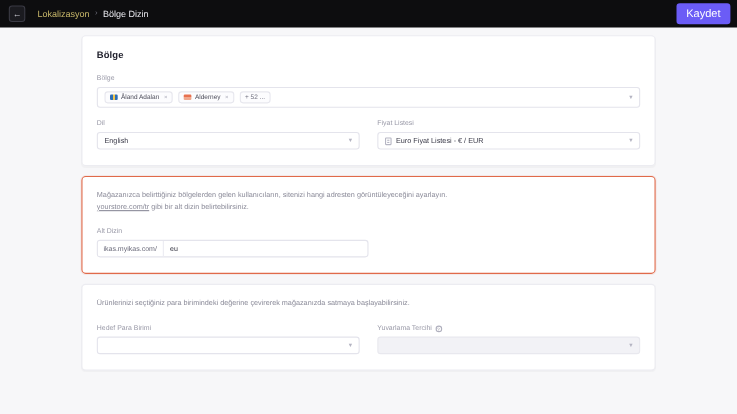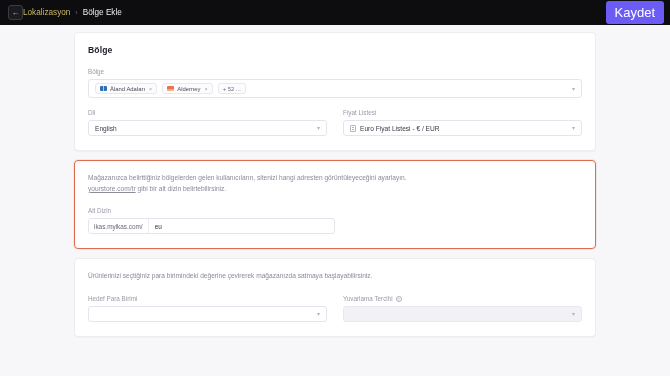--- a/index.html
+++ b/index.html
@@ -30,30 +30,31 @@
     font-size: 8px;
     line-height: 13px;
     text-align: center;
     cursor: pointer;
     flex: 0 0 auto;
   }
   .crumbs {
     display: flex;
     align-items: center;
     gap: 5px;
+    margin-left: 11px;
     font-size: 8.2px;
   }
   .crumb-root { color: #c9b86a; cursor: pointer; }
   .crumb-sep { color: #6d6d78; font-size: 7px; }
   .crumb-current { color: #eaeaf0; }
   .save-btn {
     margin-left: auto;
     background: #6b5cf6;
     color: #fff;
-    font-size: 13px;
+    font-size: 10px;
     padding: 4px 9px;
     border: none;
     border-radius: 3px;
     cursor: pointer;
     font-family: inherit;
   }
 
   
   .page {
     position: relative;
@@ -226,21 +227,21 @@
 </head>
 <body>
 
 <div class="topbar">
   <div class="back-btn">
     <span>←</span>
   </div>
   <div class="crumbs">
     <span class="crumb-root">Lokalizasyon</span>
     <span class="crumb-sep">›</span>
-    <span class="crumb-current">Bölge Ekle</span>
+    <span class="crumb-current">Bölge Dizin</span>
   </div>
   <button class="save-btn">Kaydet</button>
 </div>
 
 <div class="page">
   <div class="content">
 
     <div class="card">
       <div class="card-title">Bölge</div>
 

